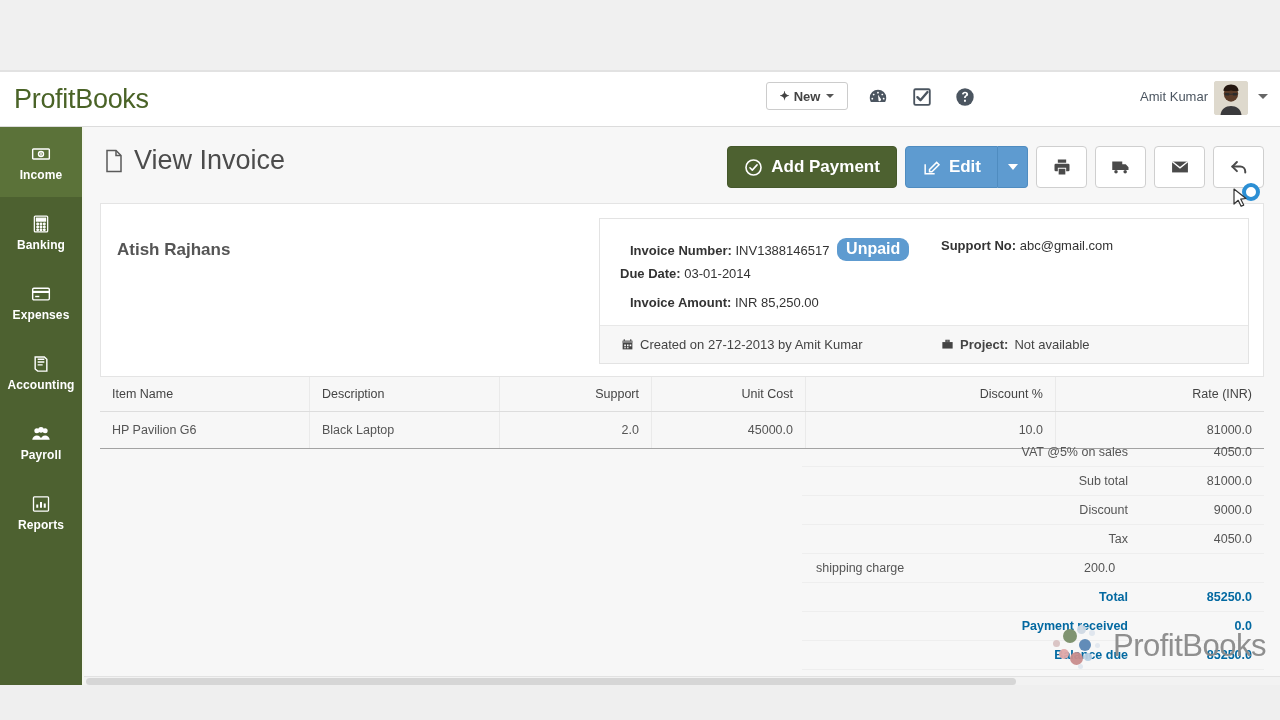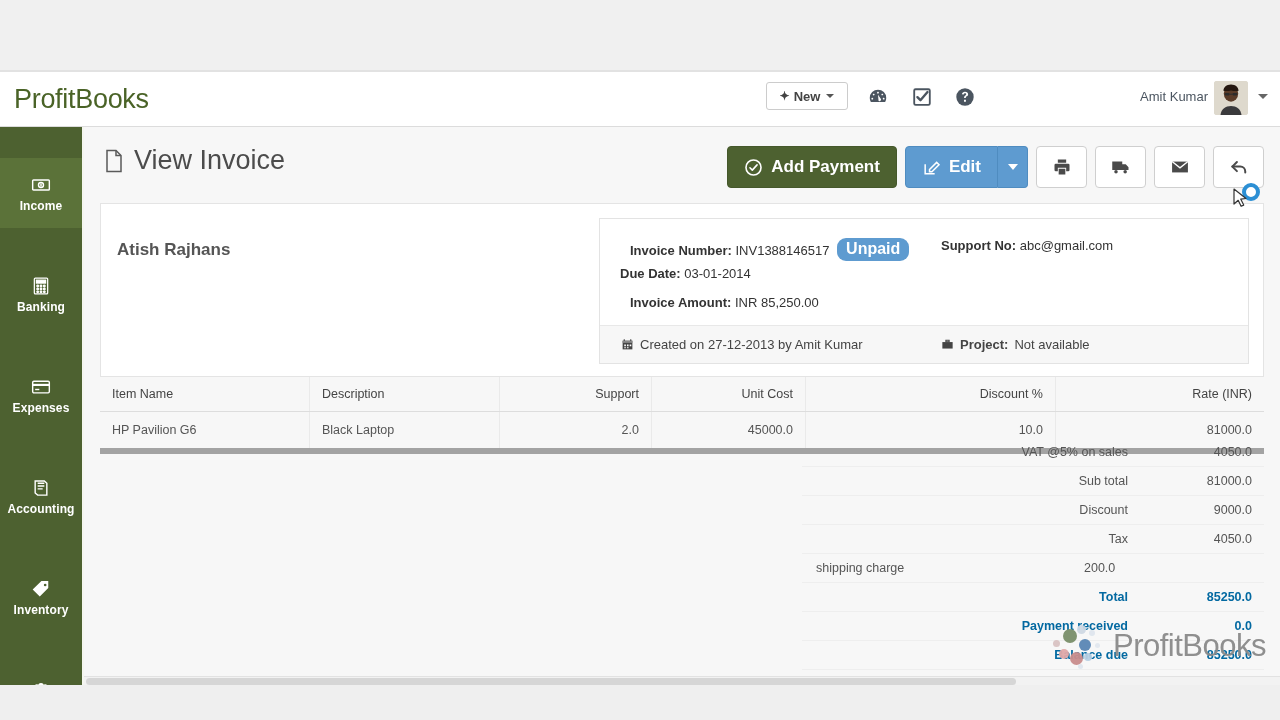--- a/index.html
+++ b/index.html
@@ -62,21 +62,21 @@
   }
 
   
   .sidebar {
     position:absolute; left:0; top:127px; width:82px; height:560px;
     background:#4d6130;
   }
   .side-item {
     width:82px; height:70px; display:flex; flex-direction:column;
     align-items:center; justify-content:center; gap:3px;
-    color:#ffffff; cursor:pointer;margin-top:31px;
+    color:#ffffff; cursor:pointer;
   }
   .side-item.active { background:#5b7239; }
   .side-item .si-icon { width:24px; height:22px; display:flex; align-items:center; justify-content:center; }
   .side-item .si-icon svg { width:22px; height:20px; }
   .side-item .si-label { font-size:12px; font-weight:bold; letter-spacing:0.1px; }
   .sidebar-edge { position:absolute; left:82px; top:127px; width:2px; height:560px; background:#f4f6ef; }
 
   
   .content {
     position:absolute; left:84px; top:127px; width:1196px; height:556px;
@@ -141,21 +141,21 @@
     font-size:13px; color:#444;
   }
   .foot-item { position:absolute; top:11px; display:flex; align-items:center; gap:6px; }
   #foot1 { left:21px; }
   #foot2 { left:341px; }
   .foot-item svg { width:13px; height:13px; }
   .foot-item b { font-weight:bold; }
 
   
   .tbl { position:absolute; left:16px; top:250px; width:1164px; }
-  .tbl-row { display:flex; width:1164px; border-bottom:6px solid #a3a3a3; }
+  .tbl-row { display:flex; width:1164px; border-bottom:1px solid #a3a3a3; }
   .tbl-head { border-bottom:1px solid #dddddd; }
   .tbl-head .c { font-size:12.5px; color:#444; padding:10px 12px; font-weight:normal; }
   .tbl-body .c { font-size:12.5px; color:#555; padding:11px 12px; }
   .c { box-sizing:border-box; }
   .c-item  { width:210px; border-right:1px solid #eaeaea; }
   .c-desc  { width:190px; border-right:1px solid #eaeaea; }
   .c-qty   { width:152px; text-align:right; border-right:1px solid #eaeaea; }
   .c-cost  { width:154px; text-align:right; border-right:1px solid #eaeaea; }
   .c-disc  { width:250px; text-align:right; border-right:1px solid #eaeaea; }
   .c-rate  { width:208px; text-align:right; }
@@ -283,28 +283,20 @@
           <svg viewBox="0 0 24 24" fill="none" stroke="#fff" stroke-width="1.7">
             <path d="M5 3.5h11l3 2.8v14.2H8L5 18z"></path>
             <path d="M8 6.2h8M8 9.6h8M8 13h6"></path>
           </svg>
         </span>
         <span class="si-label">Accounting</span>
       </div>
       <div class="side-item">
         <span class="si-icon">
           <svg viewBox="0 0 24 24" fill="#fff">
-            <path d="M12.5 2.5h8.2v8.2L10.5 21 2 12.5zM17 5.6a1.6 1.6 0 1 0 0 3.2 1.6 1.6 0 0 0 0-3.2z"></path>
-          </svg>
-        </span>
-        <span class="si-label">Inventory</span>
-      </div>
-      <div class="side-item">
-        <span class="si-icon">
-          <svg viewBox="0 0 24 24" fill="#fff">
             <circle cx="7" cy="8" r="3"></circle>
             <circle cx="17" cy="8" r="3"></circle>
             <circle cx="12" cy="7" r="3.4"></circle>
             <path d="M1.5 19c.3-3.3 2.6-5.2 5.5-5.2s5.2 1.9 5.5 5.2zM11.5 19c.3-3.3 2.6-5.2 5.5-5.2s5.2 1.9 5.5 5.2z"></path>
           </svg>
         </span>
         <span class="si-label">Payroll</span>
       </div>
       <div class="side-item">
         <span class="si-icon">

